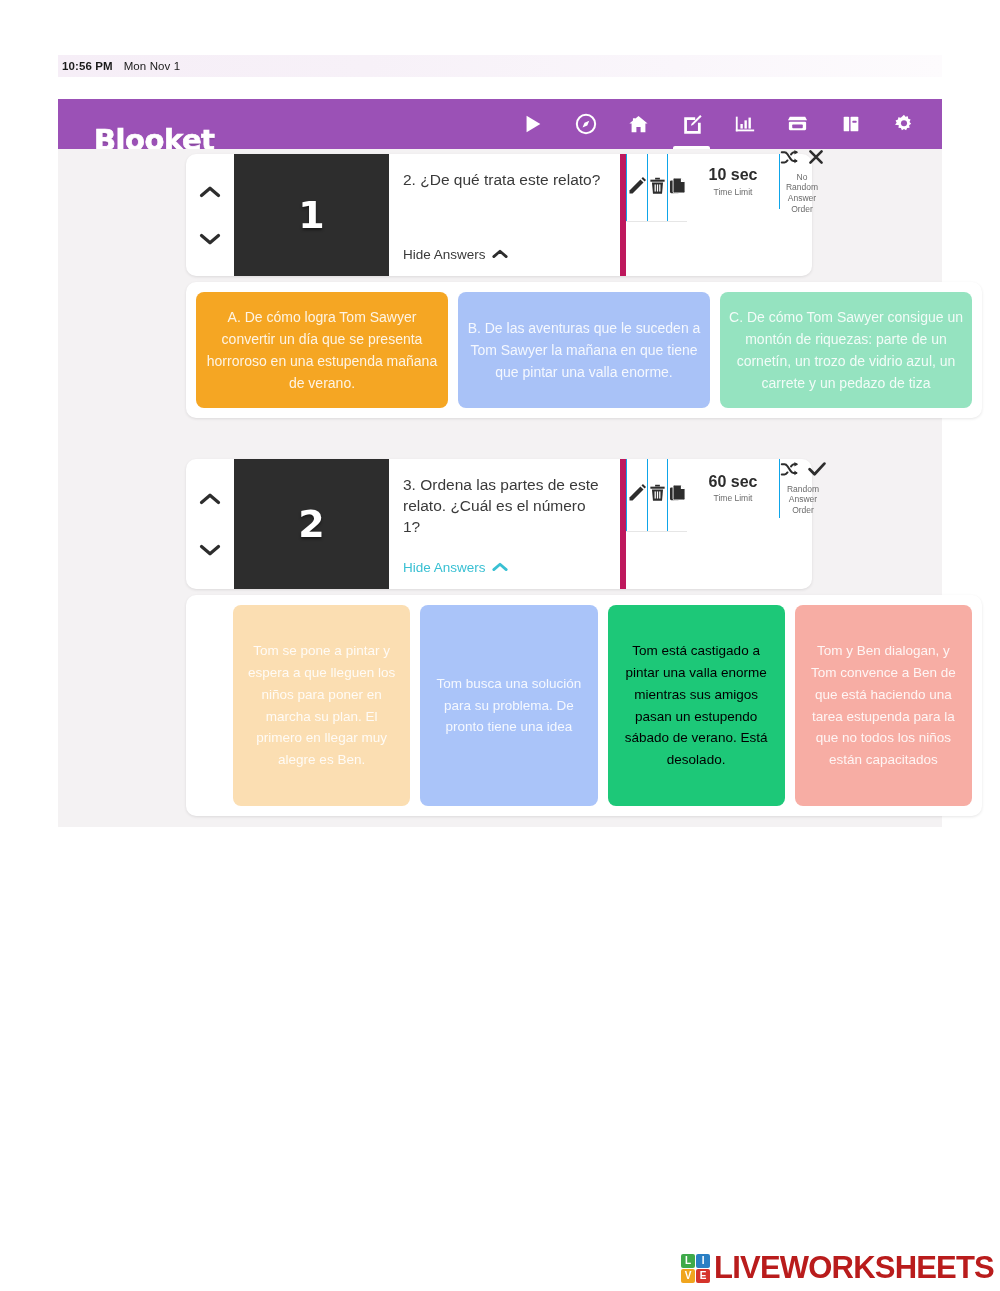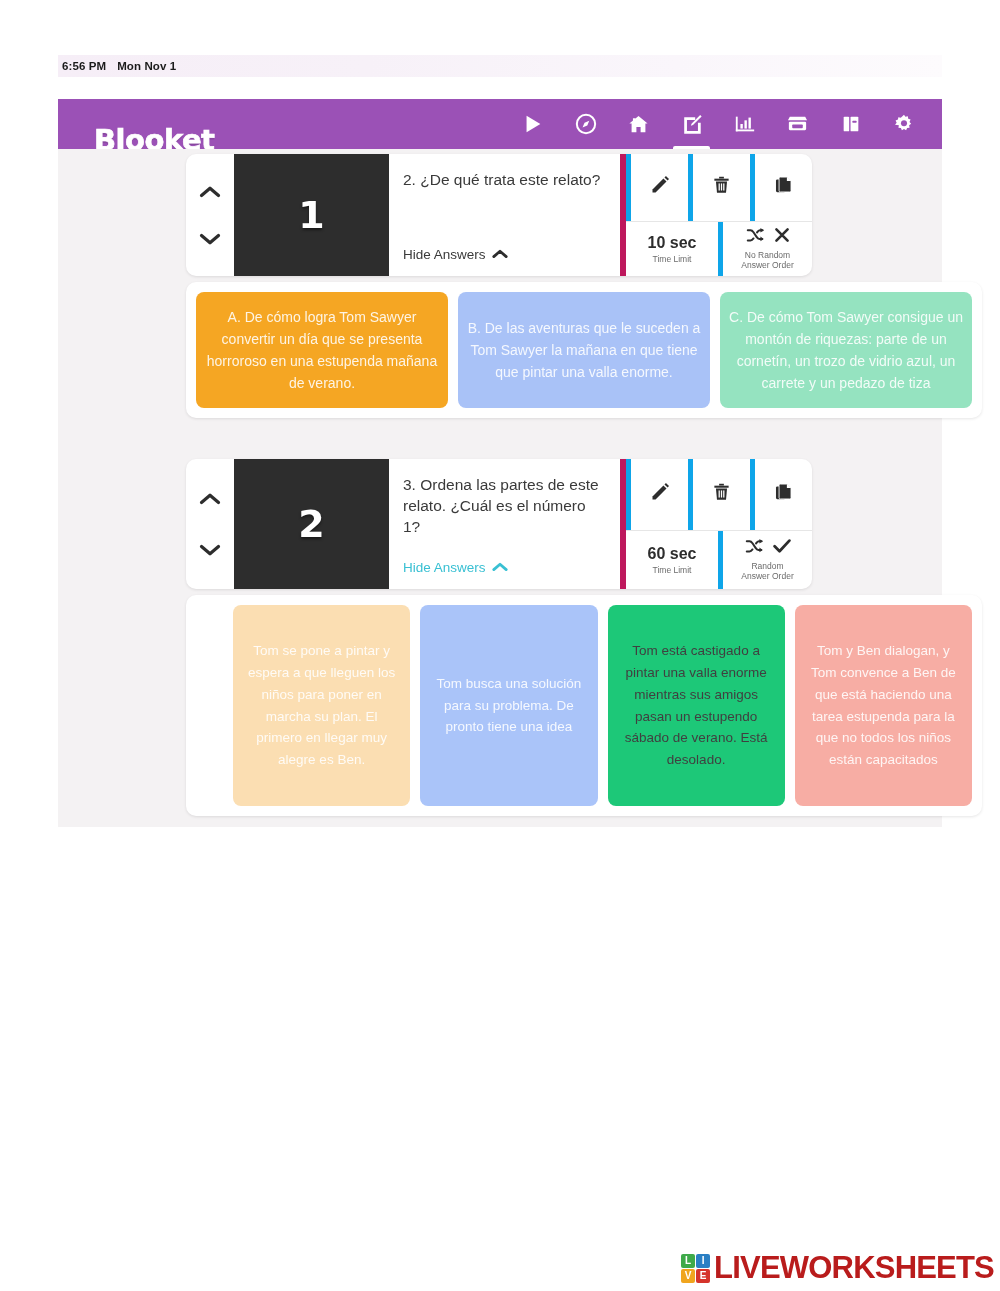--- a/index.html
+++ b/index.html
@@ -37,21 +37,21 @@
     box-sizing: border-box;
   }
   .status-time {
     font-size: 11.5px;
     font-weight: bold;
     color: #1b1b1b;
     letter-spacing: 0.1px;
   }
   .status-date {
     font-size: 11.5px;
-    font-weight: bold;
+    font-weight: normal;
     color: #1b1b1b;
     margin-left: 11px;
     letter-spacing: 0.1px;
     text-align: right;
   }
 
   
   .url-bar {
     position: absolute;
     left: 0; top: 22px;
@@ -195,38 +195,38 @@
     gap: 6px;
     cursor: pointer;
   }
   .hide-answers.teal { color: #39c0d3; }
   .hide-answers .chev { display: inline-block; }
 
   
   .q-controls {
     width: 186px;
     display: flex;
-    flex-direction: column;
+    flex-direction: row;
     flex-shrink: 0;
   }
   .ctrl-row-top {
     display: flex;
     height: 55%;
     border-bottom: 1px solid #e6e6e6;
   }
   .ctrl-row-bot {
     display: flex;
     height: 45%;
   }
   .ctrl-cell {
     flex: 1;
     display: flex;
     align-items: center;
     justify-content: center;
-    border-left: 5px solid #0ea5e9;
+    border-left: 1px solid #0ea5e9;
     cursor: pointer;
     flex-direction: column;
   }
   .ctrl-cell.time {
     flex: 0 0 92px;
     border-left: none;
   }
   .ctrl-cell.order { flex: 1; }
   .time-value {
     font-size: 16px;
@@ -278,21 +278,21 @@
     color: #ffffff;
     font-size: 14px;
     line-height: 1.58;
     cursor: pointer;
   }
   .answers.one .answer { font-size: 14px; }
   .answers.two .answer { font-size: 13.5px; line-height: 1.62; }
 
   
   .answer.dim { color: rgba(255,255,255,0.88); }
-  .answer.correct { color: #404040; }
+  .answer.correct { color: #000000; }
 
   
   .lws {
     position: absolute;
     right: 6px;
     bottom: 5px;
     display: flex;
     align-items: center;
   }
   .lws-grid {
@@ -319,21 +319,21 @@
     color: #b91c1c;
     letter-spacing: -0.8px;
   }
 </style>
 </head>
 <body>
 
 <div class="screenshot">
 
   <div class="status-bar">
-    <span class="status-time">6:56 PM</span>
+    <span class="status-time">10:56 PM</span>
     <span class="status-date">Mon Nov 1</span>
   </div>
 
 
   <div class="nav">
     <div class="brand">Blooket</div>
     <div class="nav-icons">
 
       <div class="nav-item">
         <span>

